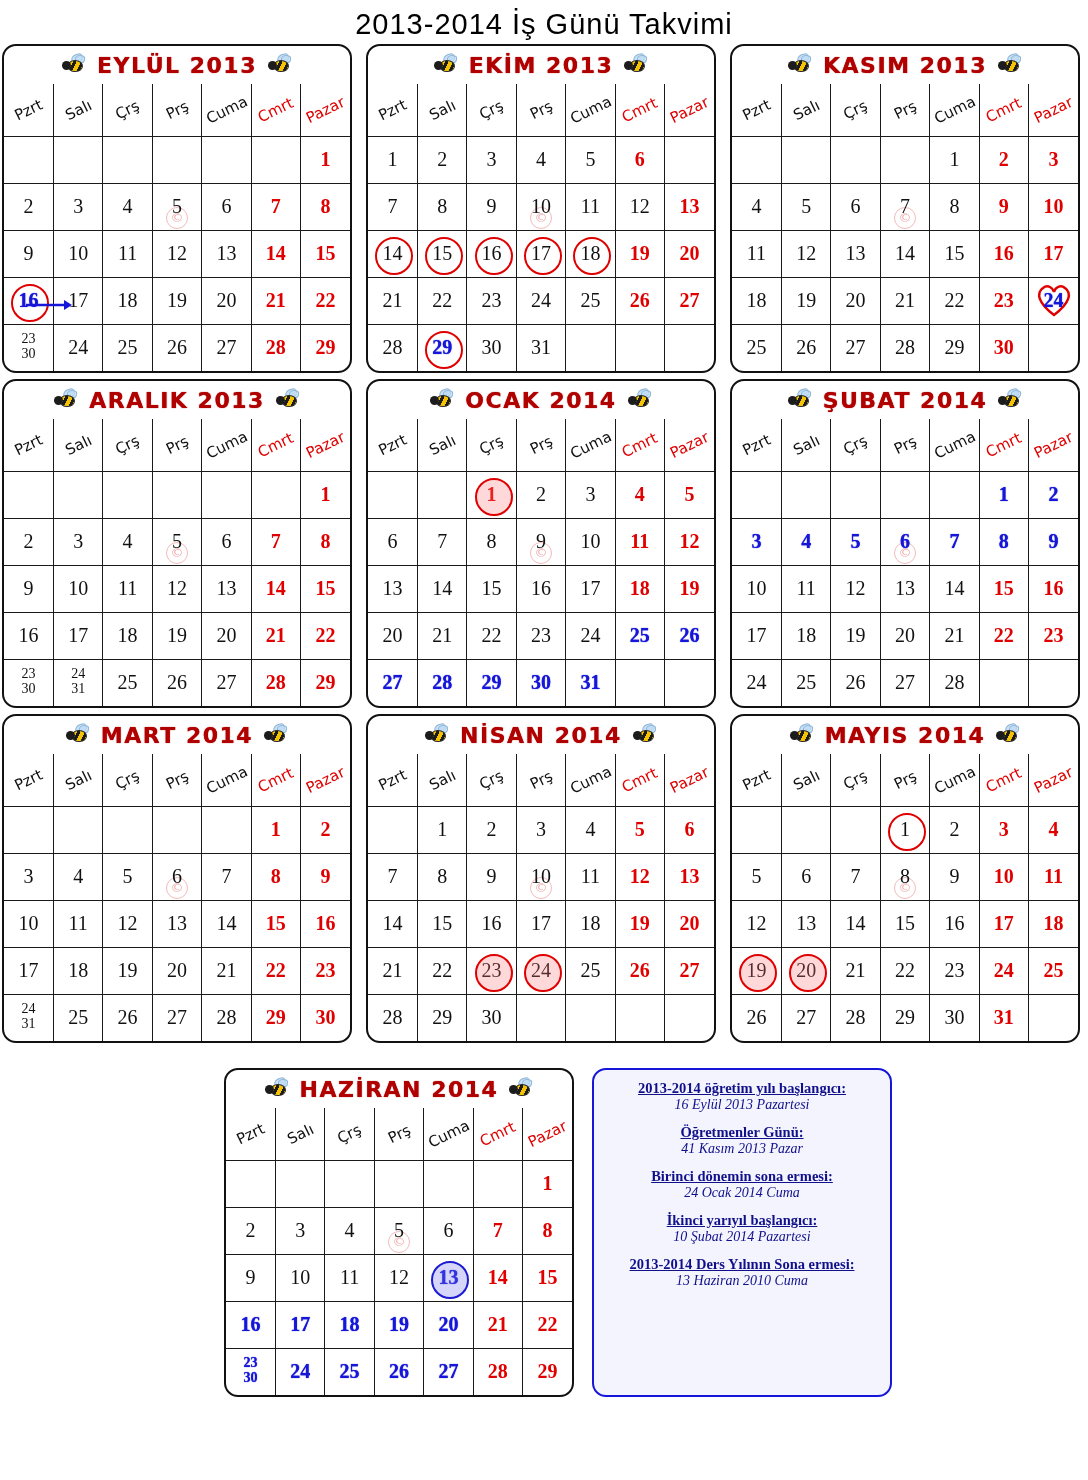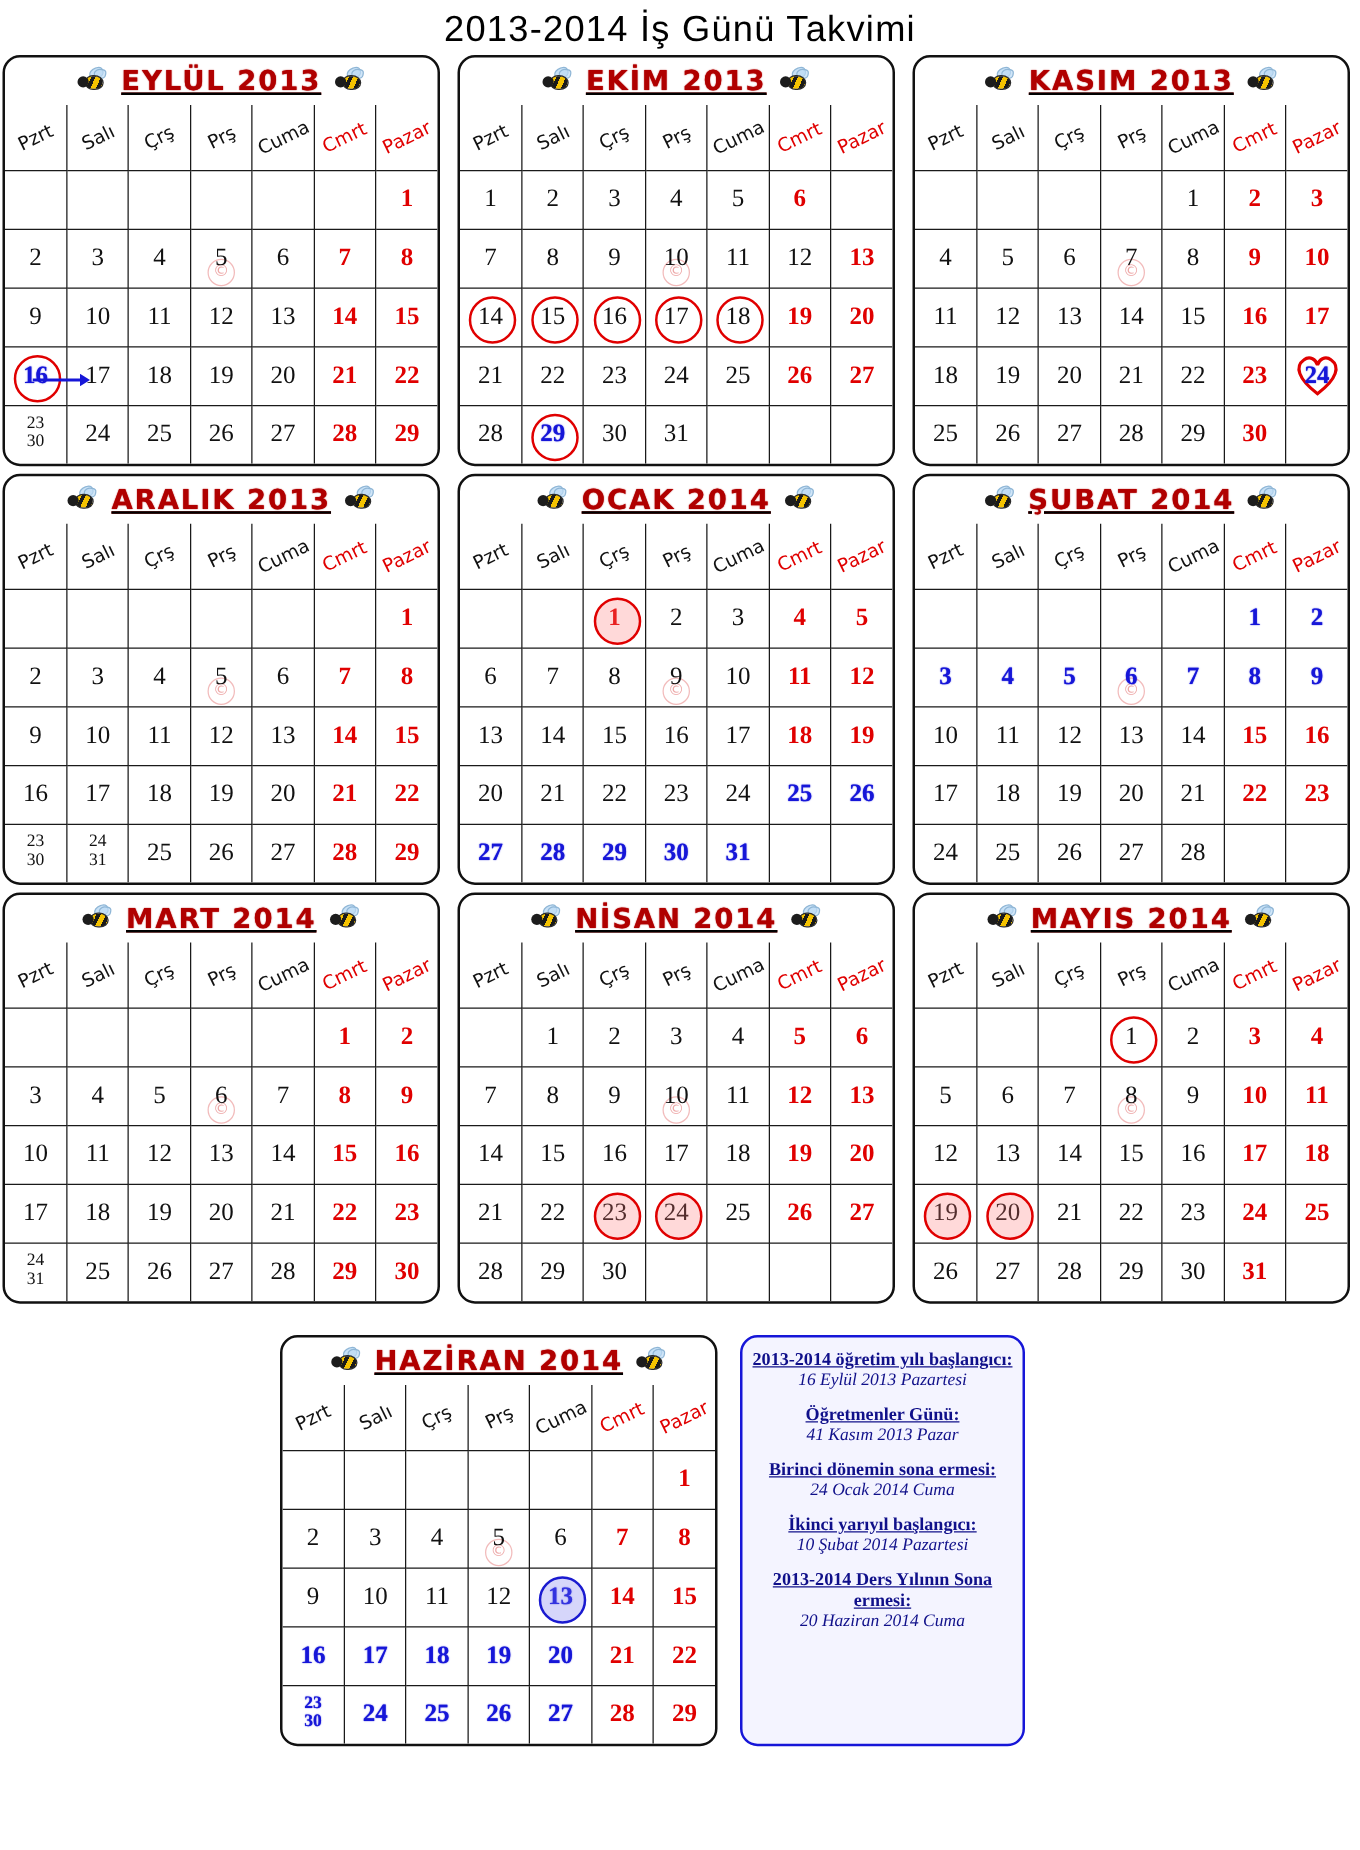--- a/index.html
+++ b/index.html
@@ -37,21 +37,20 @@
     position: relative;
     overflow: hidden;
   }
   .month-header {
     height: 38px;
     display: flex;
     align-items: center;
     justify-content: center;
     gap: 10px;
     position: relative;
-    text-decoration: underline;
   }
   .month-name {
     font-family: "DejaVu Sans", sans-serif;
     font-size: 22px;
     font-weight: bold;
     color: #b00000;
     letter-spacing: 1.5px;
     text-shadow: 0 0 1px #b00000;
   }
   .bee {
@@ -172,21 +171,21 @@
     font-family: "DejaVu Sans", sans-serif;
     z-index: 0;
   }
   .bottom-row {
     display: flex;
     padding: 6px 0 0 224px;
     gap: 18px;
     margin-top: 19px;
   }
   .notes {
-    width: 228px;
+    width: 300px;
     border: 2px solid #1616d8;
     border-radius: 14px;
     background: #f4f4ff;
     padding: 10px 8px;
     color: #10108a;
     font-family: "Liberation Serif", serif;
     text-align: center;
   }
   .notes .nb { font-weight: bold; text-decoration: underline; font-size: 14.5px; }
   .notes .nv { font-size: 14px; margin-bottom: 11px; font-style: italic; }
@@ -960,15 +959,15 @@
   <div class="notes" id="notes">
       <div class="nb">2013-2014 öğretim yılı başlangıcı:</div>
       <div class="nv">16 Eylül 2013 Pazartesi</div>
       <div class="nb">Öğretmenler Günü:</div>
       <div class="nv">41 Kasım 2013 Pazar</div>
       <div class="nb">Birinci dönemin sona ermesi:</div>
       <div class="nv">24 Ocak 2014 Cuma</div>
       <div class="nb">İkinci yarıyıl başlangıcı:</div>
       <div class="nv">10 Şubat 2014 Pazartesi</div>
       <div class="nb">2013-2014 Ders Yılının Sona ermesi:</div>
-      <div class="nv">20 Haziran 2014 Cuma</div>
+      <div class="nv">13 Haziran 2010 Cuma</div>
     </div>
 </div>
 
 </body></html>

